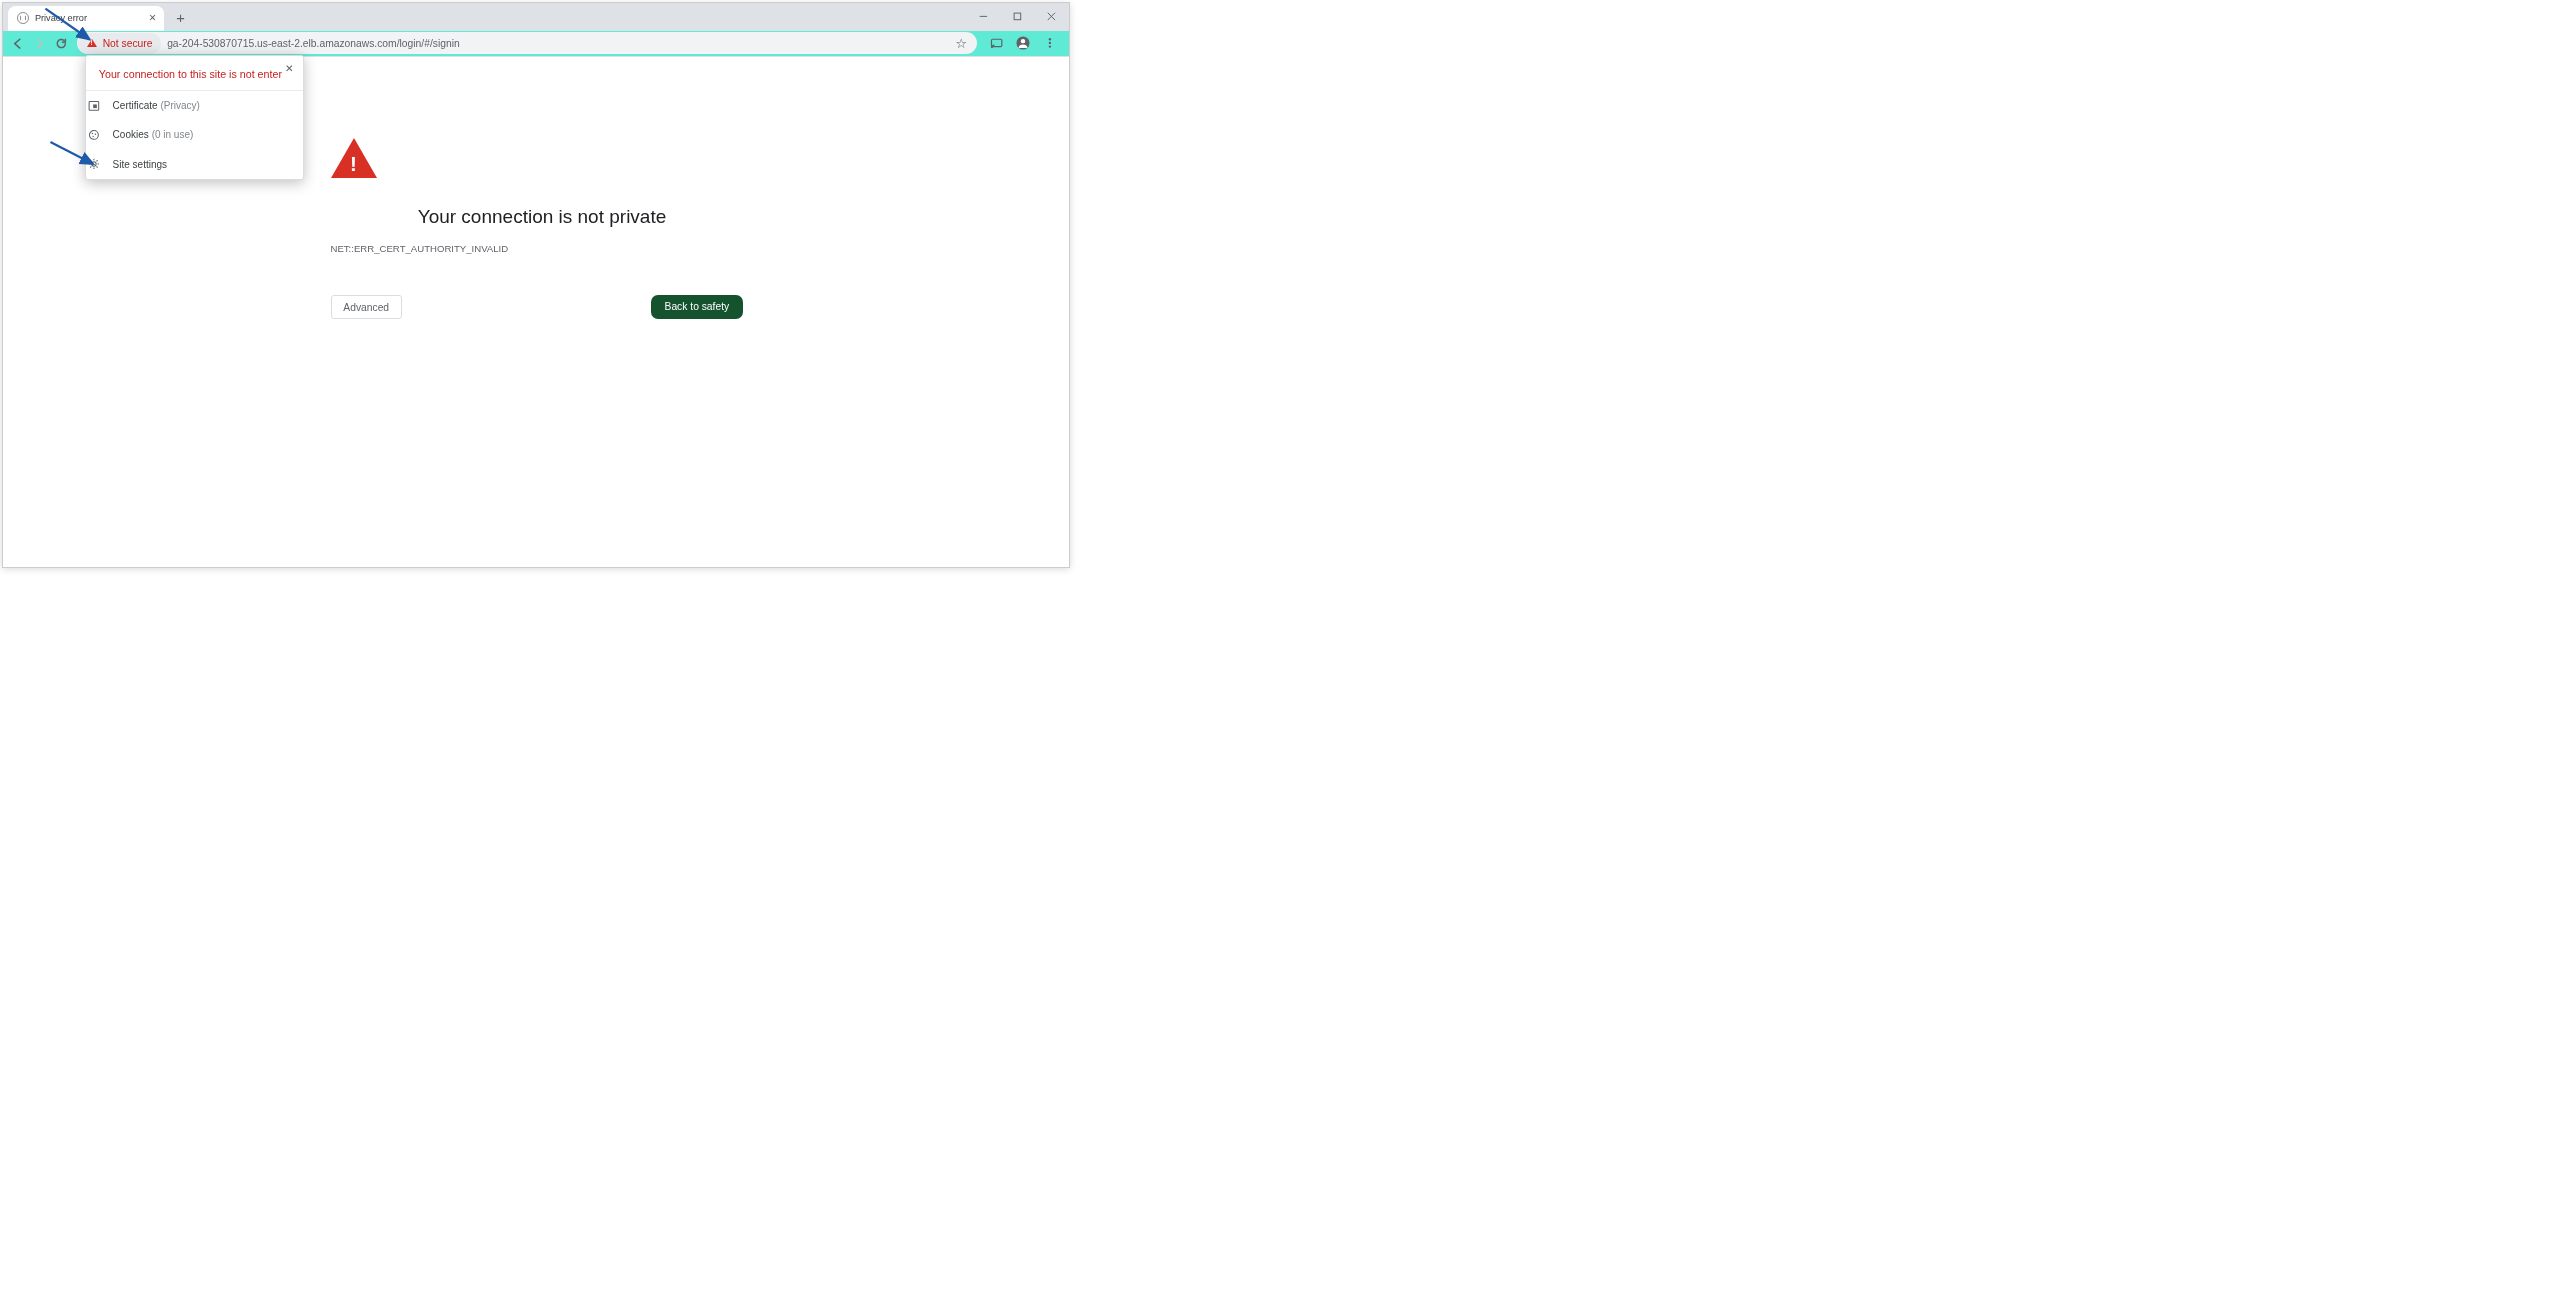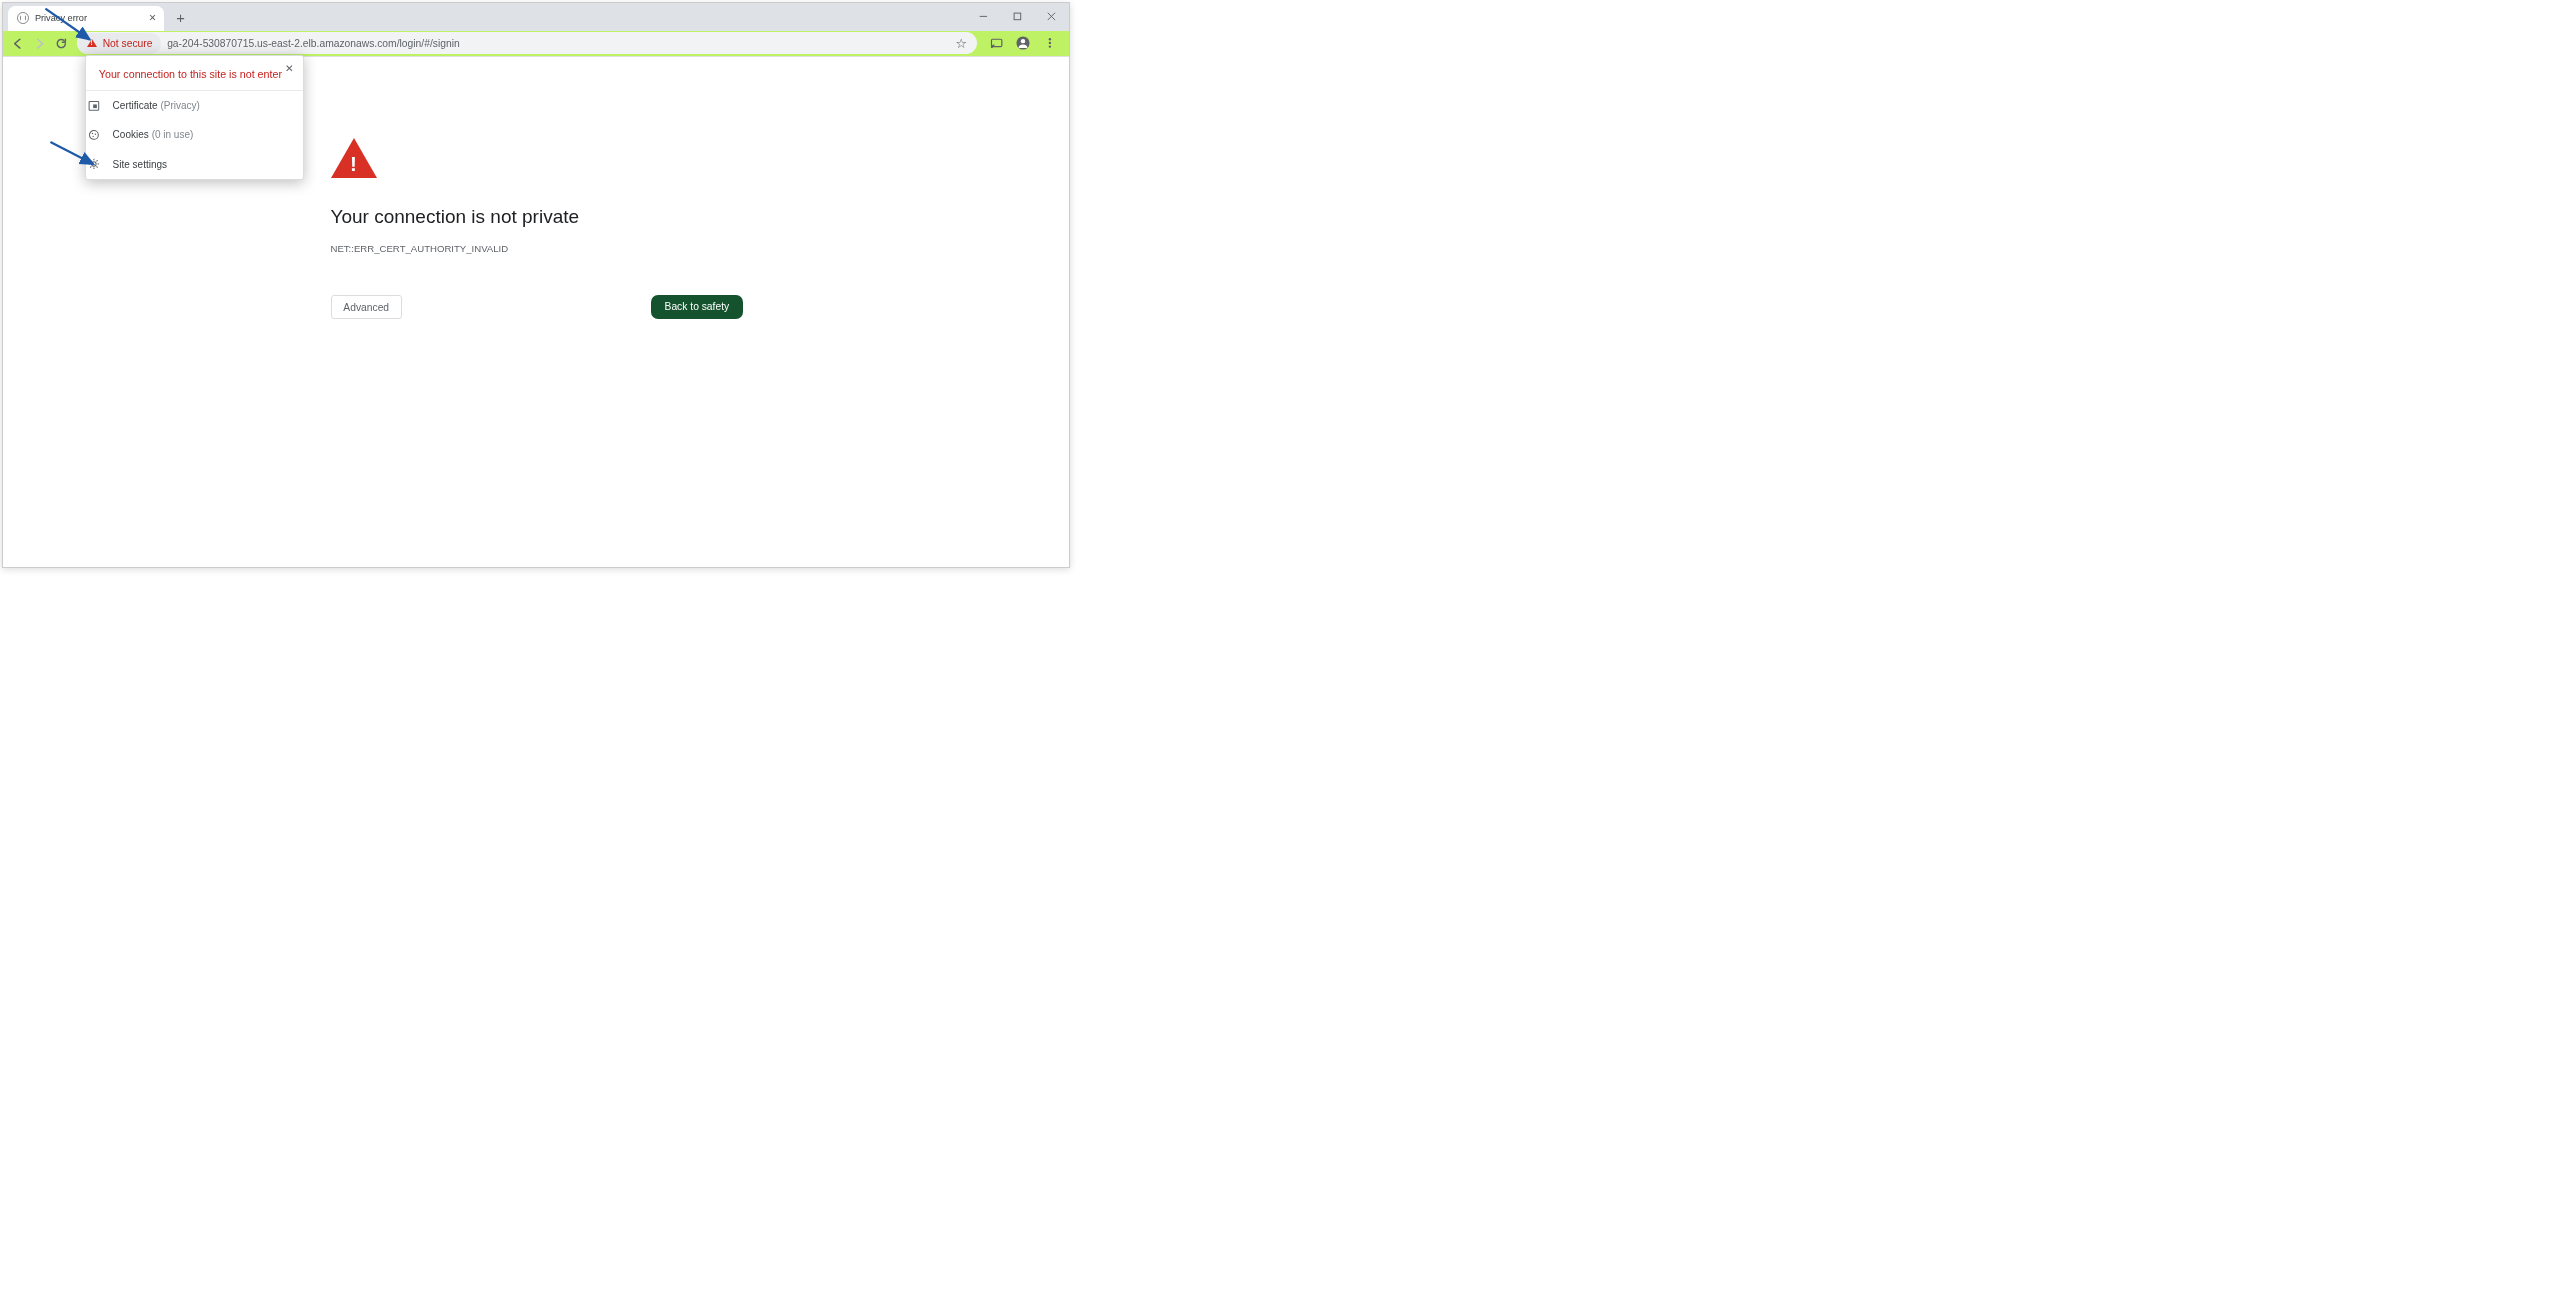--- a/index.html
+++ b/index.html
@@ -56,21 +56,21 @@
   .newtab {
     width: 20.6px; height: 20.6px; display:flex; align-items:center; justify-content:center;
     color:#5f6368; font-size:14.7px; cursor:pointer; margin-left:5.9px; margin-bottom:2.2px;
   }
   .window-controls { position:absolute; right:0; top:0; height:28px; display:flex; align-items:center; }
   .win-btn { width:34px; height:23.6px; display:flex; align-items:center; justify-content:center; color:#5f6368; cursor:pointer; }
 
   
   .toolbar {
     height: 26.5px;
-    background: #bef264;
+    background: #5eead4;
     display:flex;
     align-items:center;
     padding: 0 4.4px;
     border-bottom: 0.7px solid #e0e0e0;
   }
   .nav-btn { width:22px; height:22px; display:flex; align-items:center; justify-content:center; color:#5f6368; cursor:pointer; border-radius:50%; }
   .nav-btn.disabled { color:#bdc1c6; }
   .omnibox {
     flex:1; height:22px; background:#f1f3f4; border-radius:11px;
     display:flex; align-items:center; padding:0 7.4px 0 0; margin:0 4.4px;
@@ -115,21 +115,21 @@
   
   .error-page { padding: 81px 0 0 328px; width: 751px; }
   .big-warn {
     width:0; height:0;
     border-left:23.6px solid transparent; border-right:23.6px solid transparent;
     border-bottom:40px solid #d93025; position:relative;
   }
   .big-warn::after {
     content:"!"; position:absolute; left:-4.4px; top:14px; color:#fff; font-size:20.6px; font-weight:bold; width:8.8px; text-align:center;
   }
-  .error-title { font-size:19px; color:#202124; margin-top:28px; font-weight:400;}
+  .error-title { font-size:19px; color:#202124; margin-top:28px; font-weight:400;text-align:center;}
   .error-body { font-size:11px; color:#5f6368; margin-top:17.7px; line-height:1.55; max-width:412px;}
   .error-body b { color:#5f6368; font-weight:600;}
   .error-body .lm { color:#5f6368; text-decoration:underline; cursor:pointer;}
   .error-code { font-size:9.6px; color:#5f6368; margin-top:14.7px;}
   .error-actions { margin-top:41px; display:flex; align-items:flex-start; width:412px; justify-content:space-between;}
   .btn-outline {
     border:0.7px solid #dadce0; background:#fff; color:#5f6368;
     padding:5.9px 11.8px; border-radius:2.9px; font-size:10.3px; cursor:pointer;
   }
   .btn-primary {

